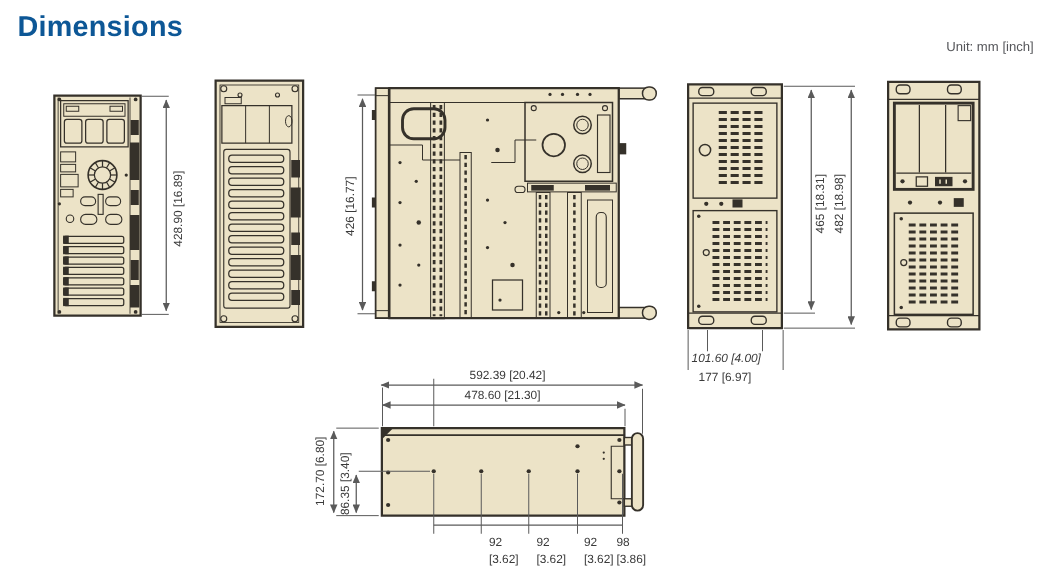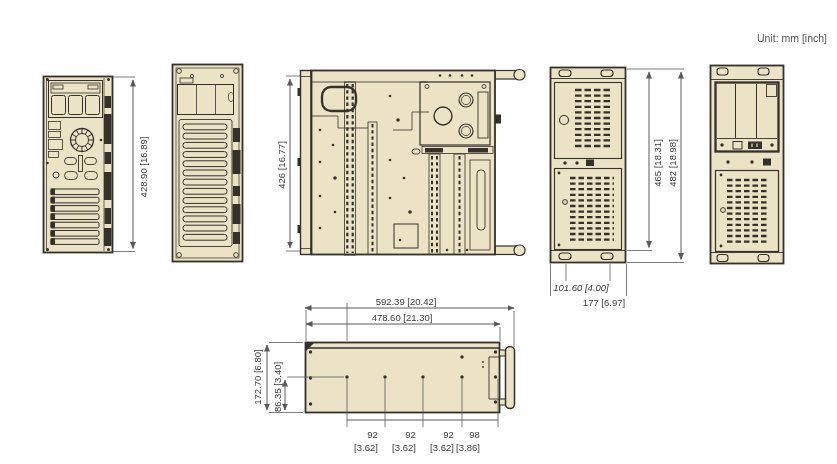--- a/index.html
+++ b/index.html
@@ -16,29 +16,30 @@
     position:absolute; right:10px; top:32px;
     font-size:10.5px; color:#55565a;
   }
   svg.art { position:absolute; left:0; top:0; }
   .dim {
     position:absolute; font-size:9.5px; color:#3a3a3a; white-space:nowrap;
     transform:translate(-50%,-50%);
   }
   .dim.rot { transform:translate(-50%,-50%) rotate(-90deg); }
   .dim2 {
-    position:absolute; font-size:9.5px; color:#3a3a3a; text-align:right;
-    line-height:13px; transform:translate(-50%,-50%); white-space:nowrap;
+    position:absolute; font-size:9.5px; color:#3a3a3a; text-align:left;
+    line-height:13px; transform:translate(-50%,-50%); white-space:nowrap;margin-left:37px;
   }
 </style>
 </head>
 <body>
 
 <div class="canvas">
 
+  <div class="page-title">Dimensions</div>
   <div class="unit-label">Unit: mm [inch]</div>
 
   <svg class="art" width="837" height="464" viewBox="0 0 837 464">
     <defs>
       <marker id="aE" markerWidth="8" markerHeight="6" refX="6.5" refY="3" orient="auto-start-reverse" markerUnits="userSpaceOnUse">
         <path d="M0,0 L7,3 L0,6 Z" fill="#5a5a5a"></path>
       </marker>
     </defs>
 
     <g stroke="#35312a" fill="none" stroke-width="1">
@@ -405,21 +406,21 @@
       <line x1="462" y1="379" x2="462" y2="427"></line>
       <line x1="498" y1="379" x2="498" y2="427"></line>
     </g>
   </svg>
 
   <span class="dim rot" style="left:143px; top:167px;">428.90 [16.89]</span>
   <span class="dim rot" style="left:281px; top:165px;">426 [16.77]</span>
   <span class="dim rot" style="left:657px; top:163px;">465 [18.31]</span>
   <span class="dim rot" style="left:672px; top:163px;">482 [18.98]</span>
   <span class="dim" style="left:581px; top:287px;font-style:italic;">101.60 [4.00]</span>
-  <span class="dim" style="left:580px; top:302px;margin-left:24px;">177 [6.97]</span>
+  <span class="dim" style="left:580px; top:302px;">177 [6.97]</span>
   <span class="dim" style="left:406px; top:301px;">592.39 [20.42]</span>
   <span class="dim" style="left:402px; top:317px;">478.60 [21.30]</span>
   <span class="dim rot" style="left:257px; top:377px;">172.70 [6.80]</span>
   <span class="dim rot" style="left:277px; top:387px;">86.35 [3.40]</span>
 
   <div class="dim2" style="left:366px; top:441px;">
     <div>92</div>
     <div>[3.62]</div>
   </div>
   <div class="dim2" style="left:404px; top:441px;">

